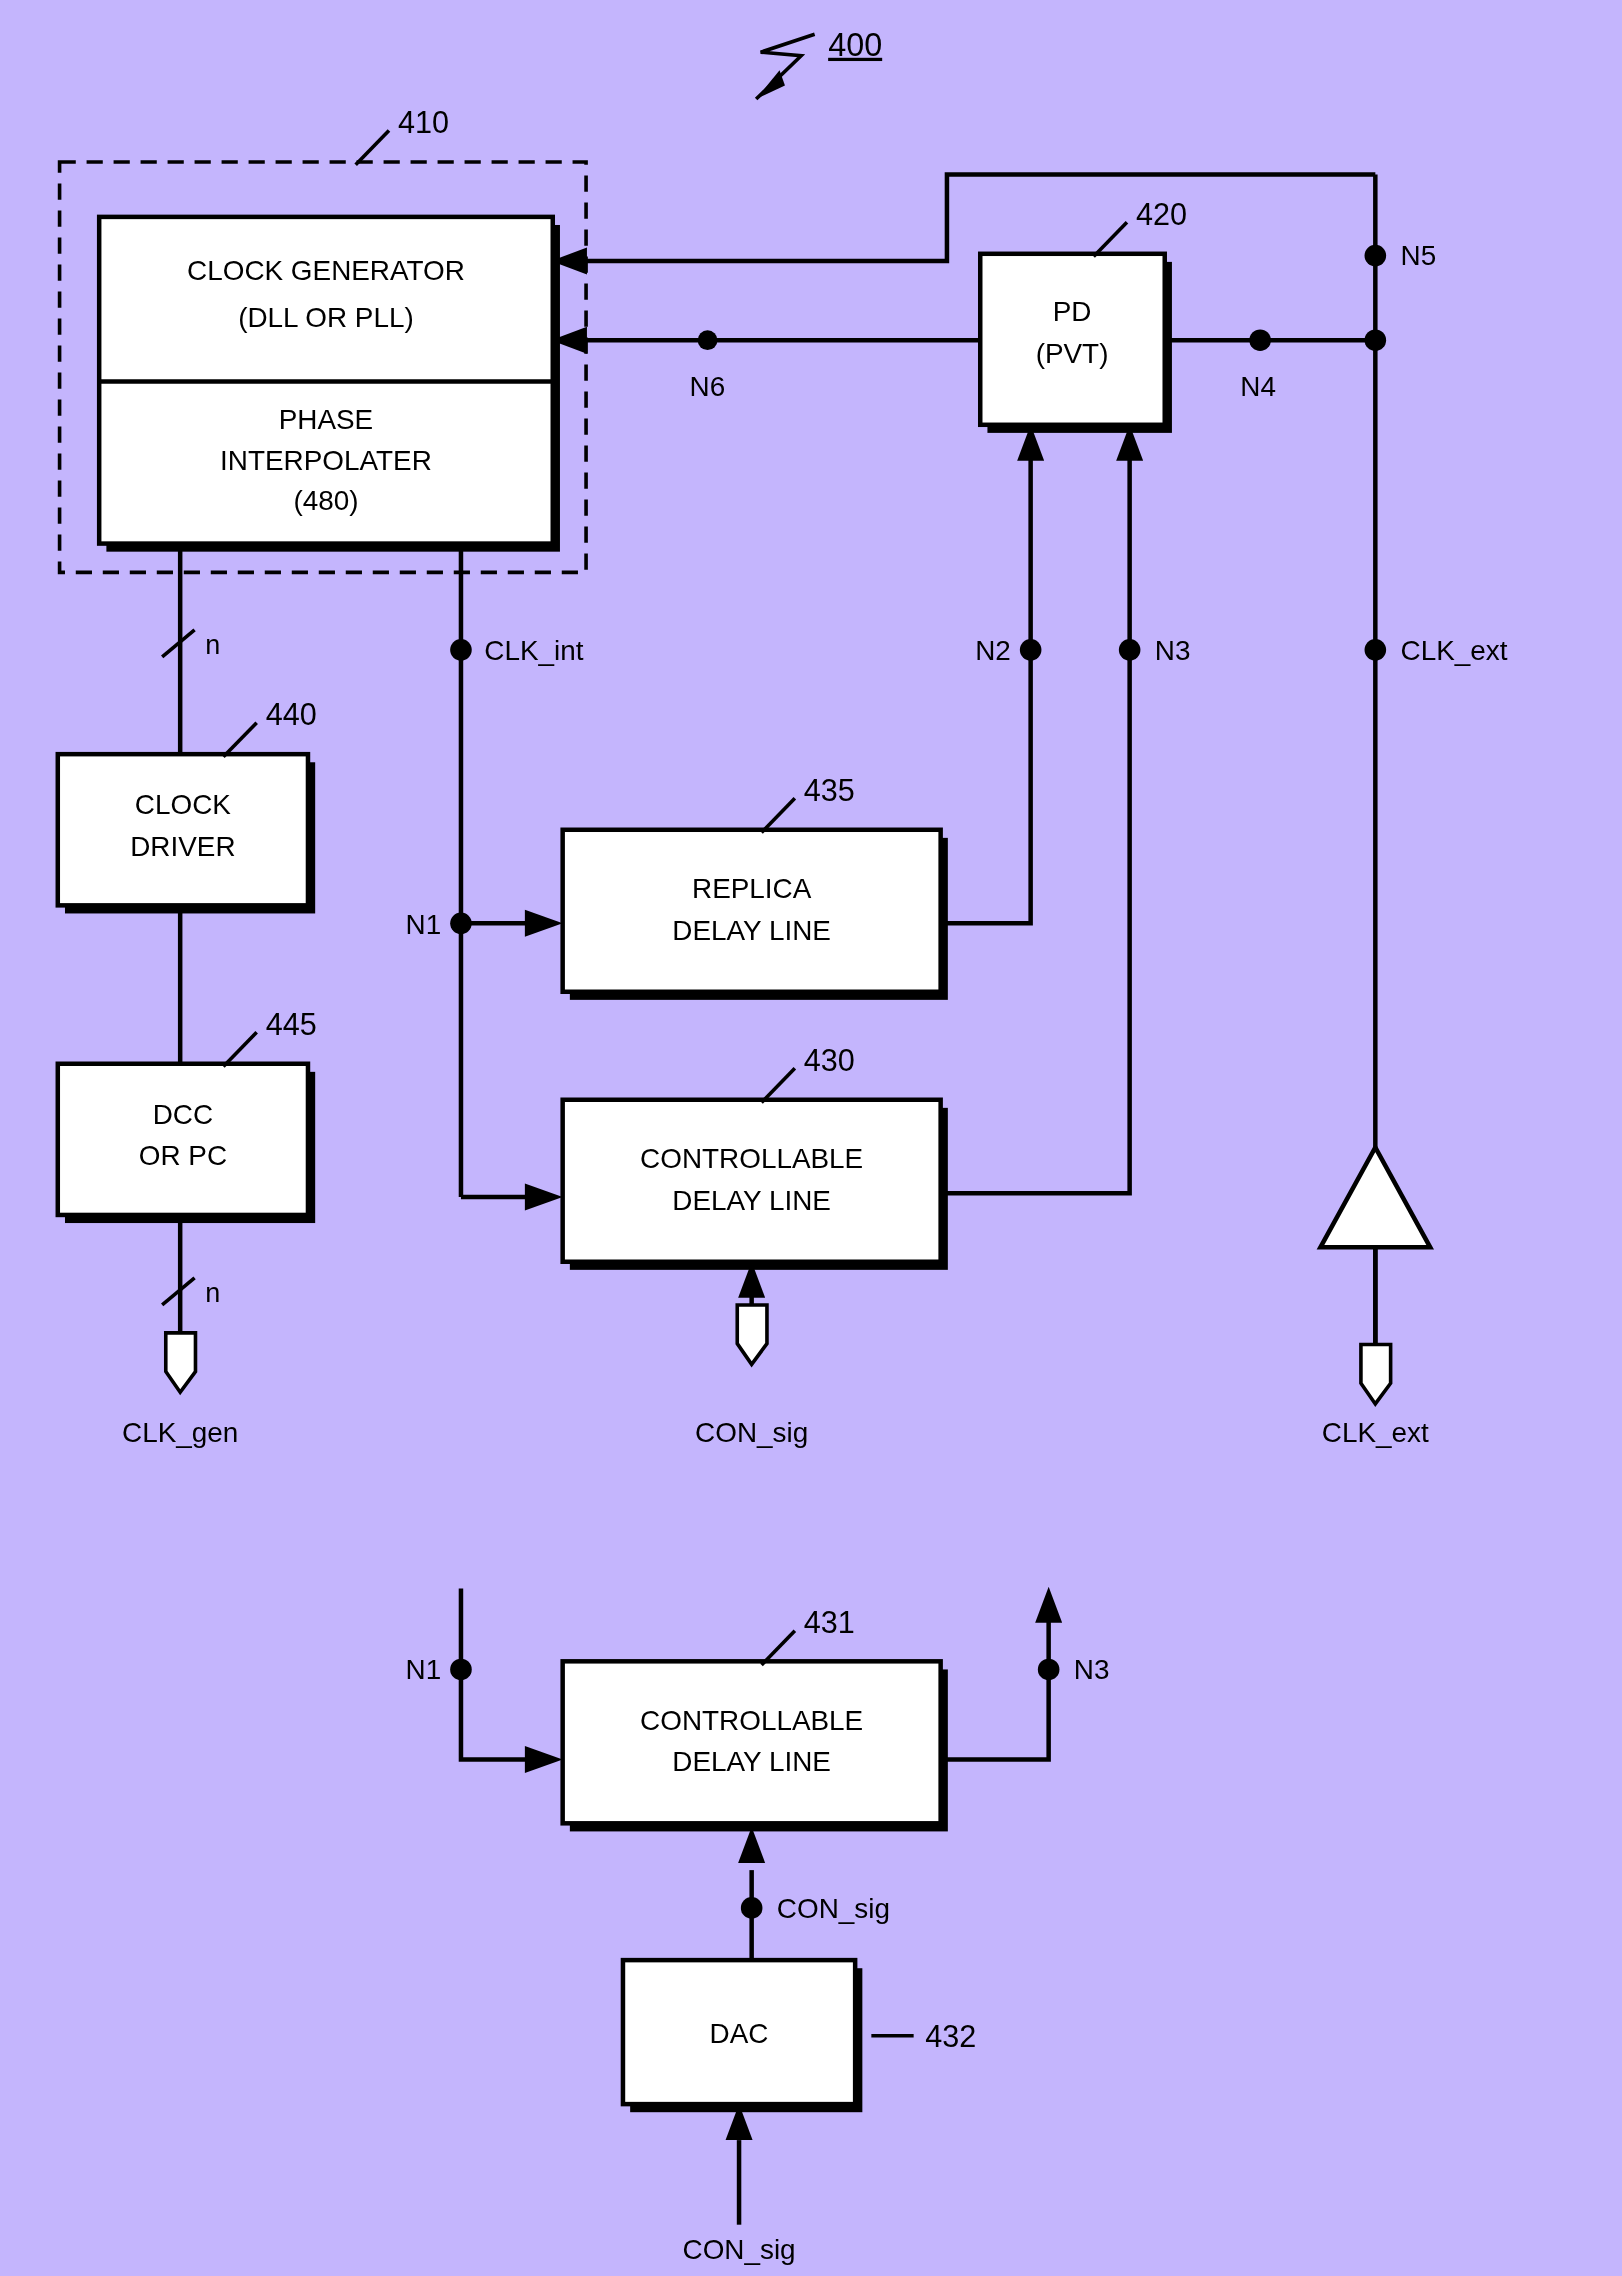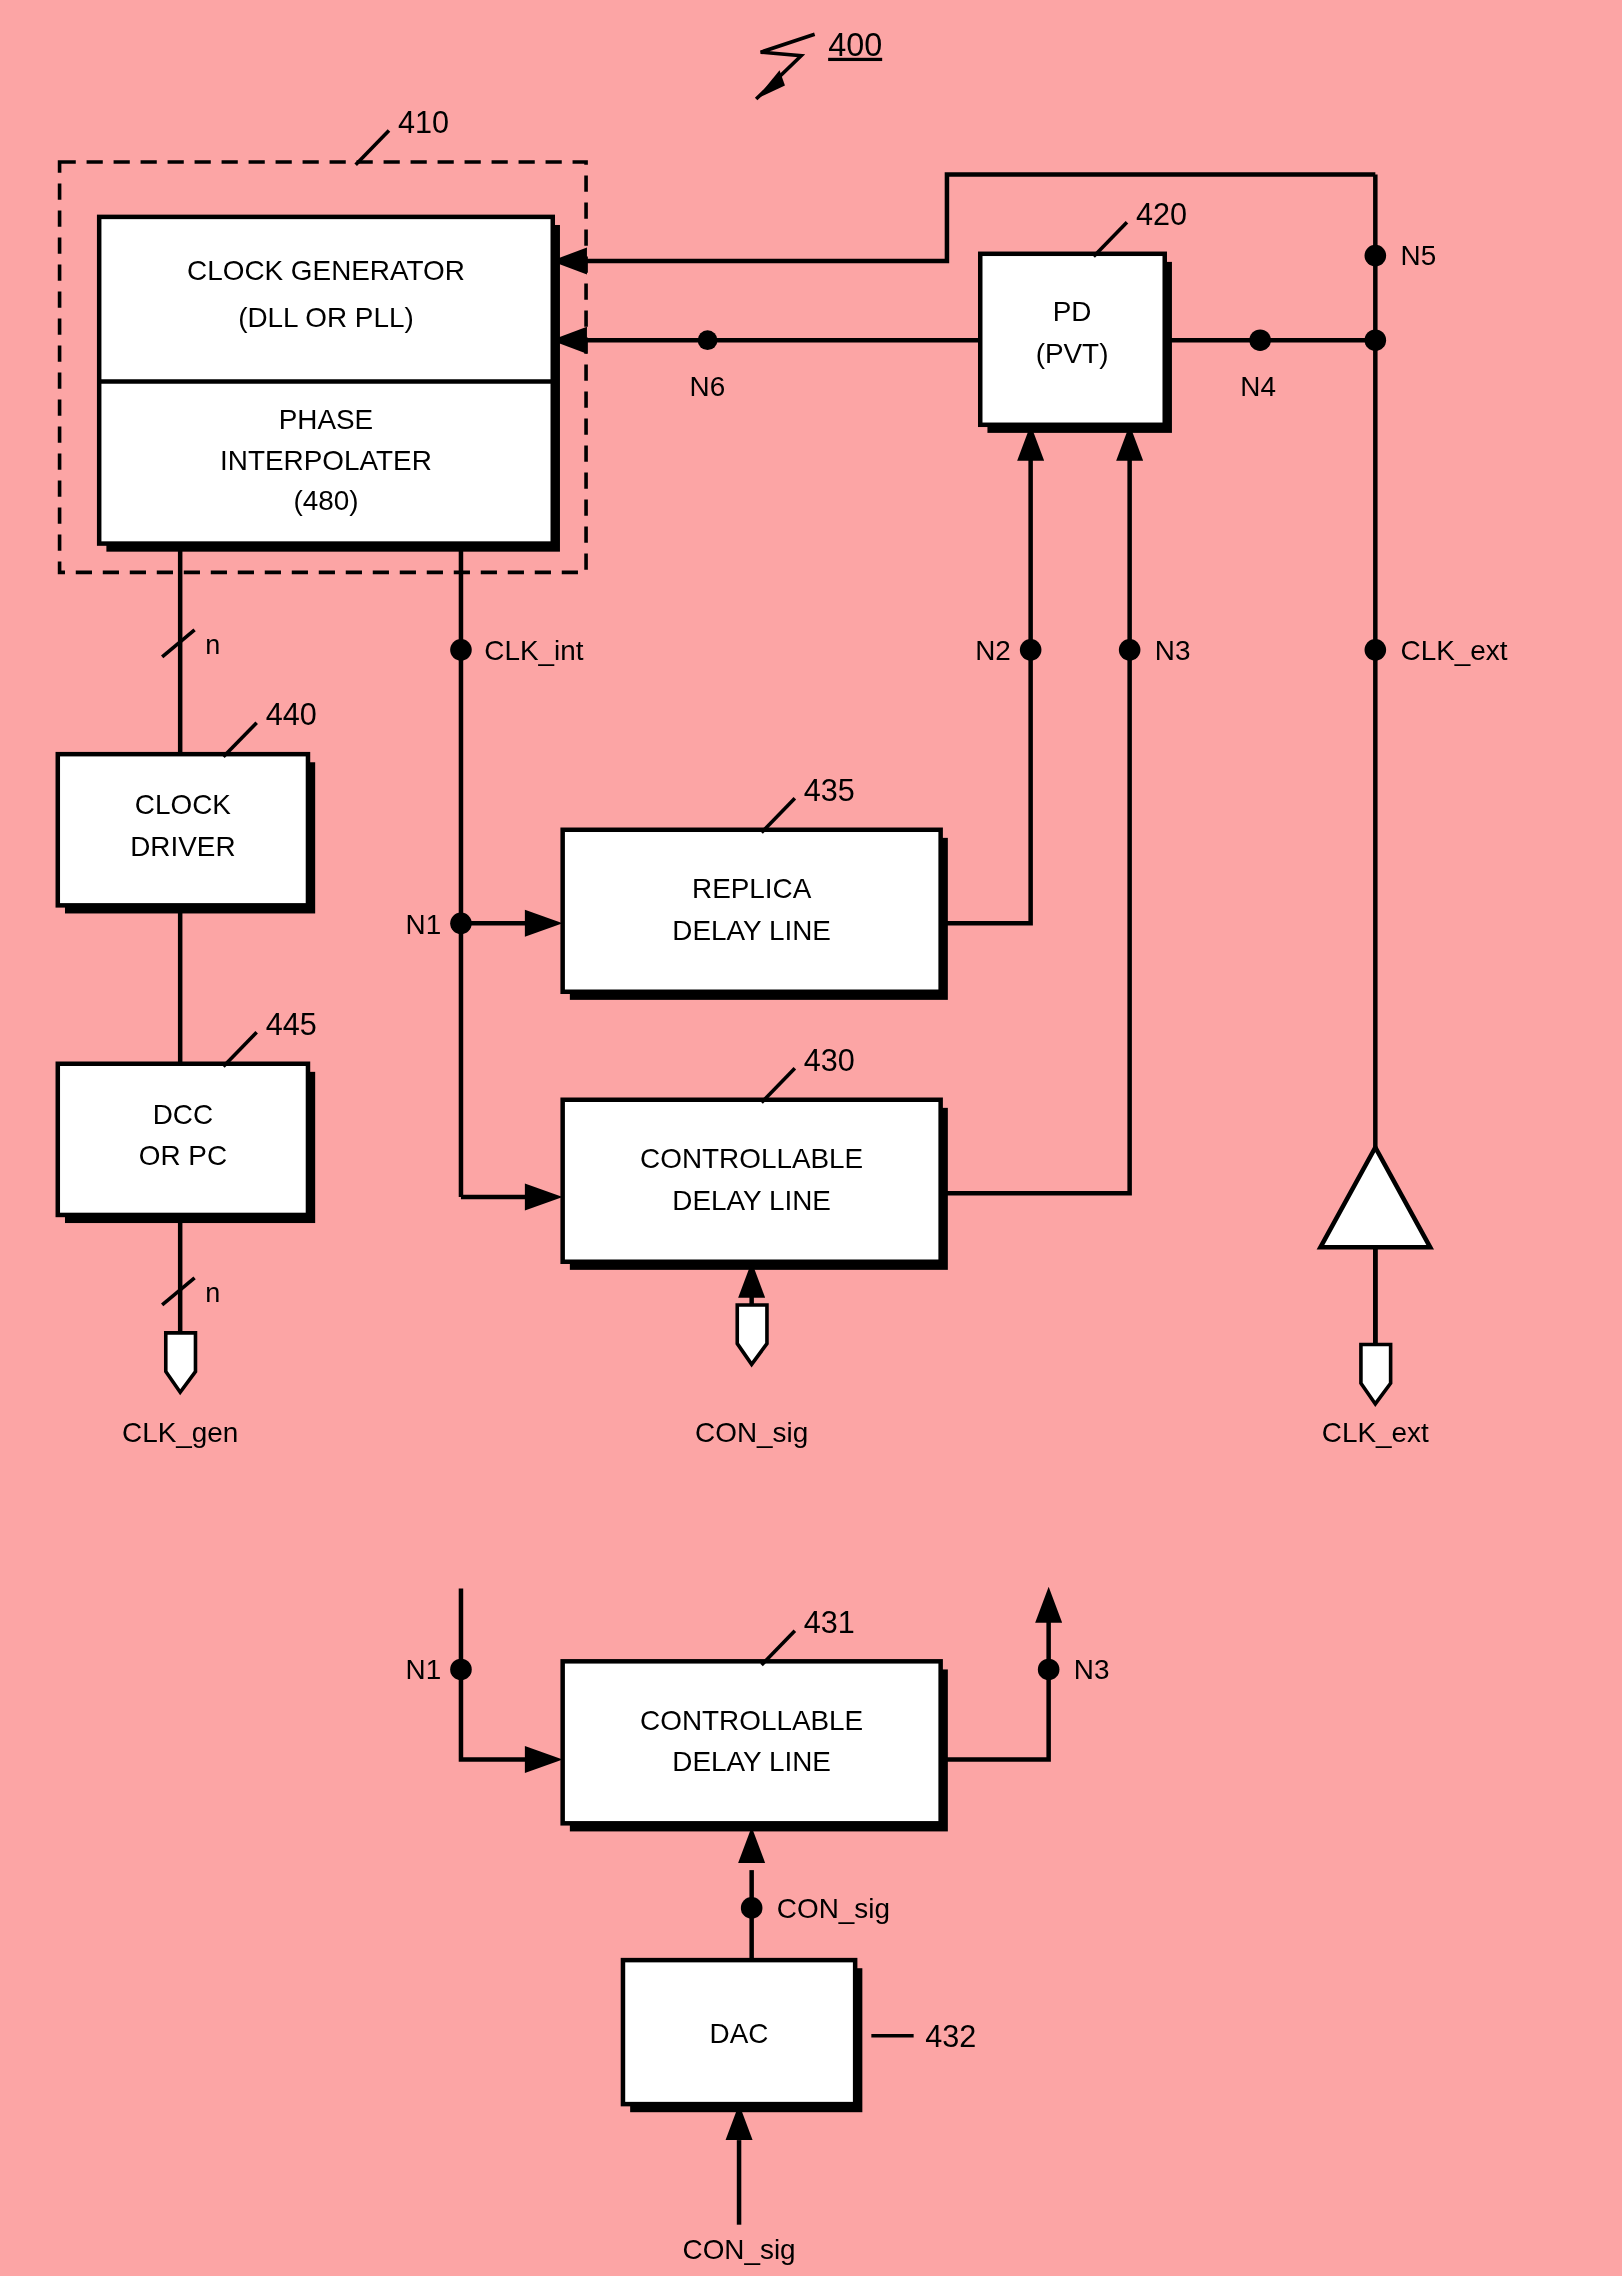--- a/index.html
+++ b/index.html
@@ -1,17 +1,17 @@
 <!DOCTYPE html>
 <html style="font-size:14.4px"><head>
 <meta charset="utf-8">
 <style>
   html,body{margin:0;padding:0;background:#ffffff;}
   body{font-family:"Liberation Sans", sans-serif;}
-  #page{position:relative;width:1623px;height:2276px;background:#fca5a5;overflow:hidden;}
+  #page{position:relative;width:1623px;height:2276px;background:#c4b5fd;overflow:hidden;}
   svg{display:block;}
   .blk-fill{fill:#ffffff;stroke:#000000;stroke-width:5;}
   .blk-shadow{fill:#000000;}
   .wire{stroke:#000000;stroke-width:5;fill:none;}
   .wire-thin{stroke:#000000;stroke-width:4;fill:none;}
   .dashed{fill:none;stroke:#000000;stroke-width:4;stroke-dasharray:18 12;}
   .lead{stroke:#000000;stroke-width:4;fill:none;}
   .dot{fill:#000000;}
   .arrowhead{fill:#000000;}
   .port{fill:#ffffff;stroke:#000000;stroke-width:4;}

